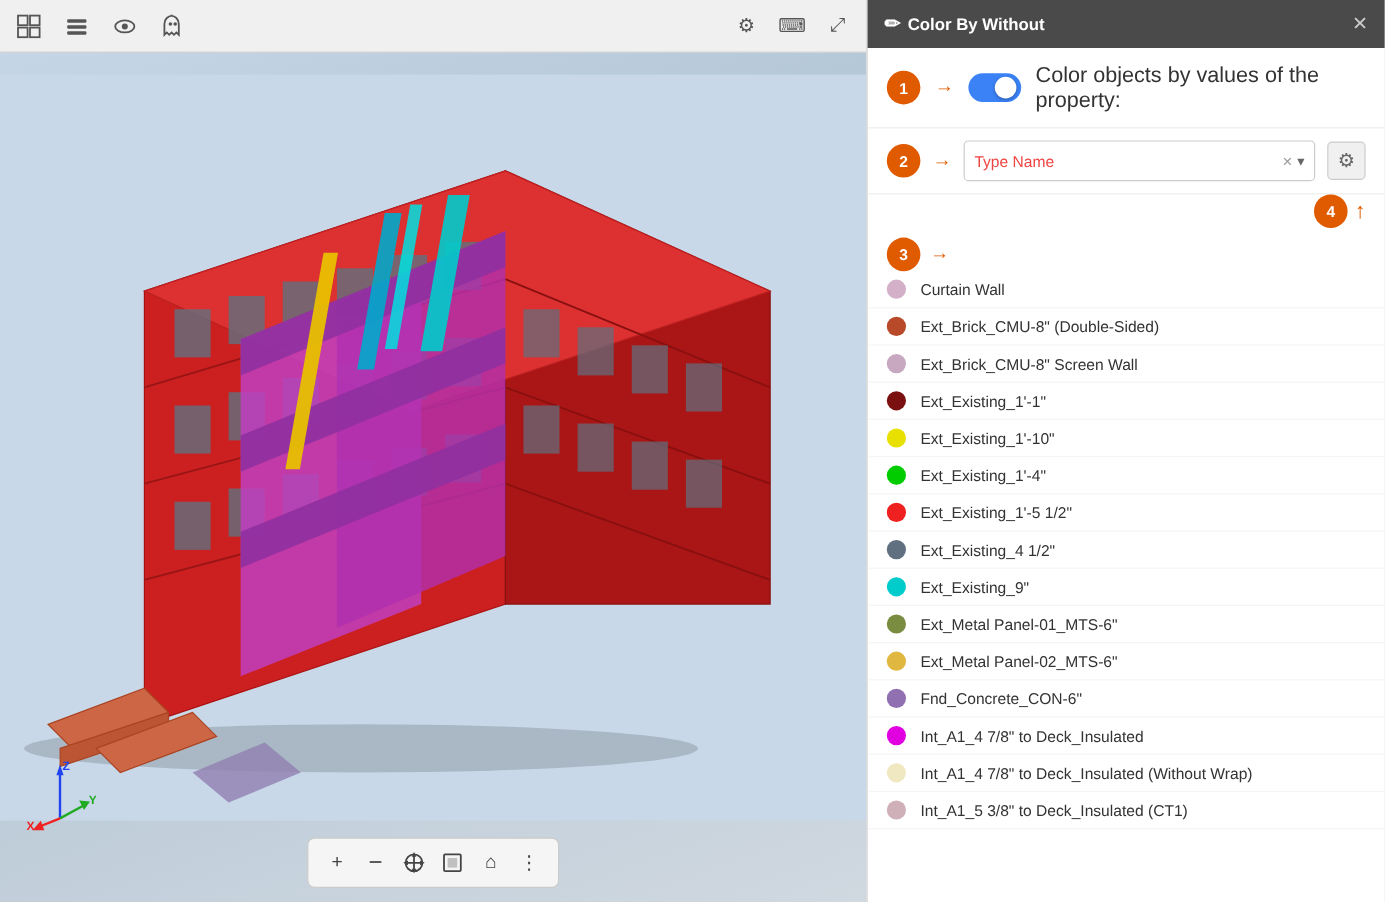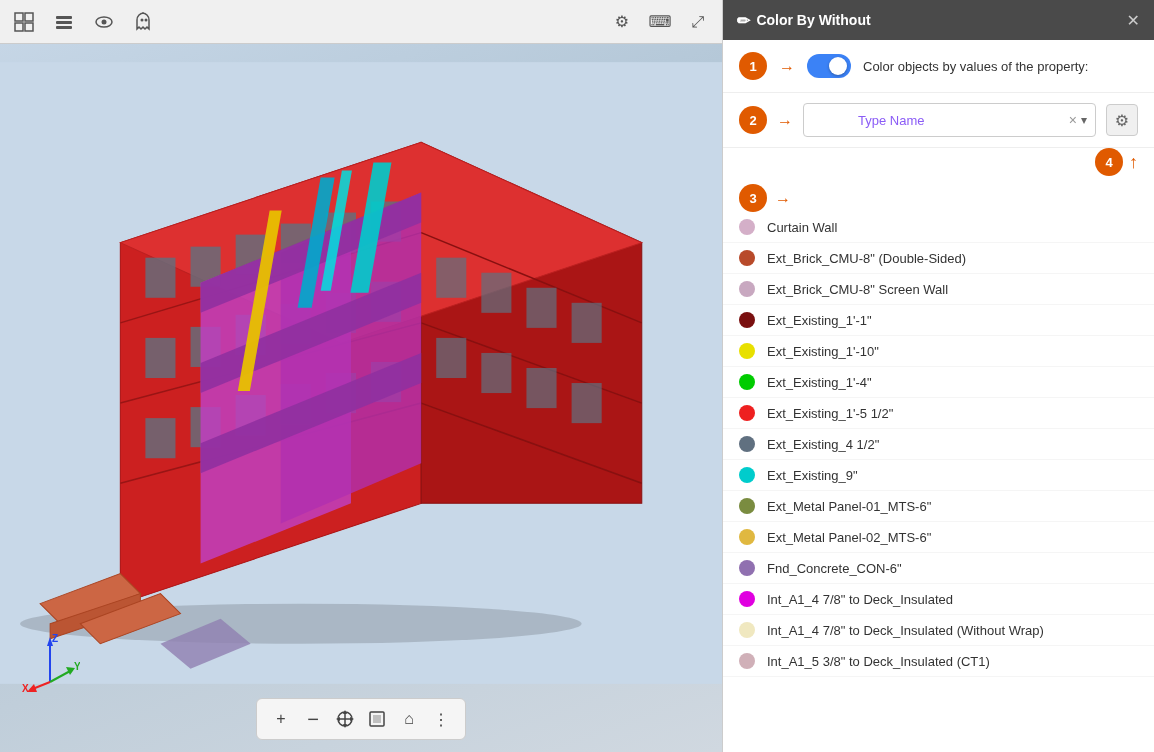--- a/index.html
+++ b/index.html
@@ -160,21 +160,21 @@
       content: '';
       position: absolute;
       top: 3px; left: 22px;
       width: 18px; height: 18px;
       background: white;
       border-radius: 50%;
       box-shadow: 0 1px 3px rgba(0,0,0,0.3);
     }
 
     .section-1-text {
-      font-size: 13px;
+      font-size: 18px;
       color: #333;
     }
 
     
     .section-2 {
       padding: 10px 16px;
       display: flex;
       align-items: center;
       gap: 10px;
       border-bottom: 1px solid #eee;
@@ -189,22 +189,21 @@
       font-size: 13px;
       display: flex;
       align-items: center;
       justify-content: space-between;
       background: white;
       position: relative;
     }
 
     .property-select-text {
       font-size: 13px;
-      color: #8b5cf6;
-      margin-left: 46px;
+      color: #ef4444;
     }
 
     .select-icons {
       display: flex; align-items: center; gap: 4px;
     }
 
     .select-x { color: #999; font-size: 14px; cursor: pointer; }
     .select-chevron { color: #666; font-size: 12px; cursor: pointer; }
 
     .gear-btn {

